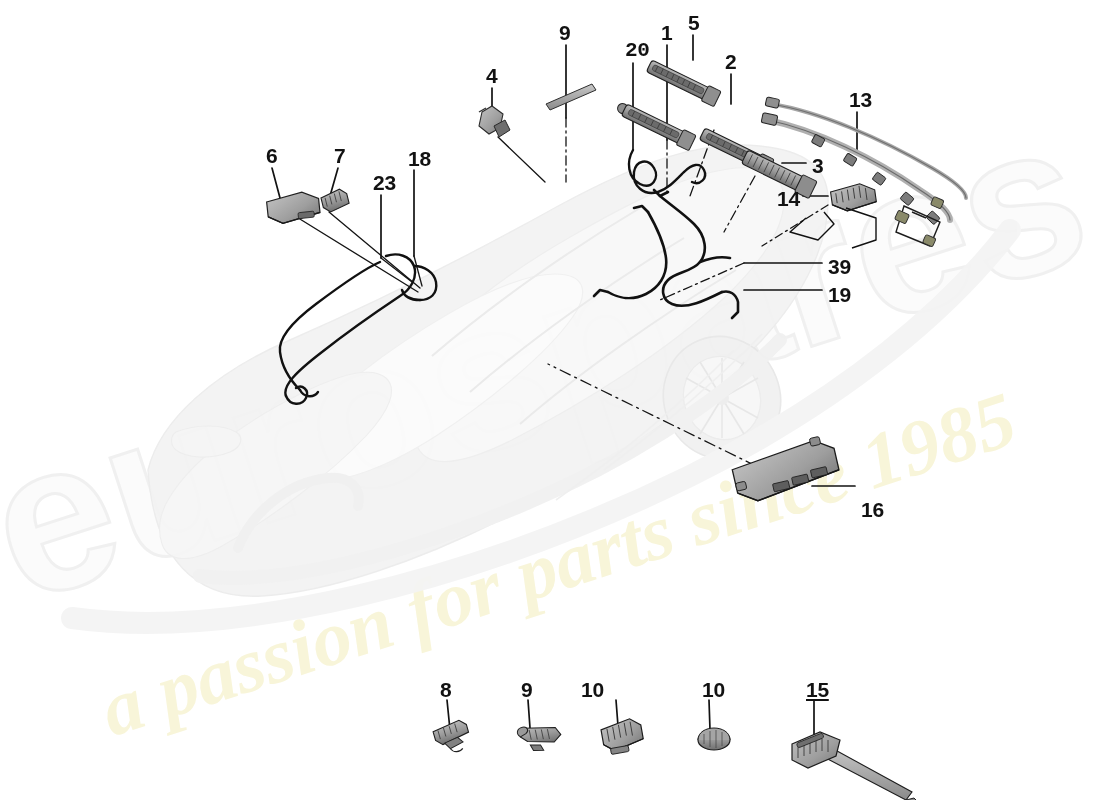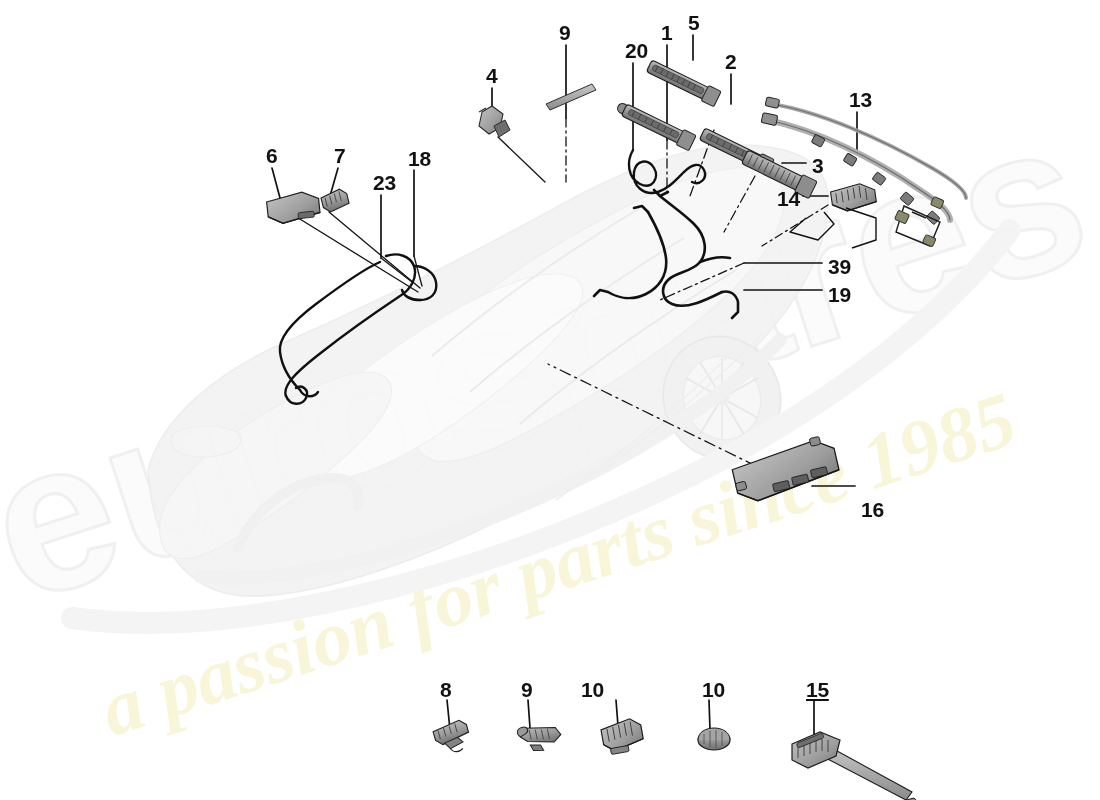--- a/index.html
+++ b/index.html
@@ -467,21 +467,21 @@
           <line x1="36" y1="8" x2="36" y2="20"></line>
       </g>
       <rect x="4" y="6" width="28" height="5" rx="2" transform="rotate(-22 18 8)" fill="#6f6f6f" stroke="#232323" stroke-width="0.8"></rect>
     </g>
 
   </svg>
 
   <div class="callout-num" style="left:559px;top:22px;">9</div>
   <div class="callout-num" style="left:661px;top:22px;">1</div>
   <div class="callout-num" style="left:688px;top:12px;">5</div>
-  <div class="callout-num" style="left:625px;top:40px;">20</div>
+  <div class="callout-num" style="left:625px;top:40px;font-family:Liberation Mono, monospace;">20</div>
   <div class="callout-num" style="left:725px;top:51px;">2</div>
   <div class="callout-num" style="left:486px;top:65px;">4</div>
   <div class="callout-num" style="left:849px;top:89px;">13</div>
   <div class="callout-num" style="left:266px;top:145px;">6</div>
   <div class="callout-num" style="left:334px;top:145px;">7</div>
   <div class="callout-num" style="left:812px;top:155px;">3</div>
   <div class="callout-num" style="left:408px;top:148px;">18</div>
   <div class="callout-num" style="left:373px;top:172px;text-align:right;">23</div>
   <div class="callout-num" style="left:777px;top:188px;">14</div>
   <div class="callout-num" style="left:828px;top:256px;">39</div>

